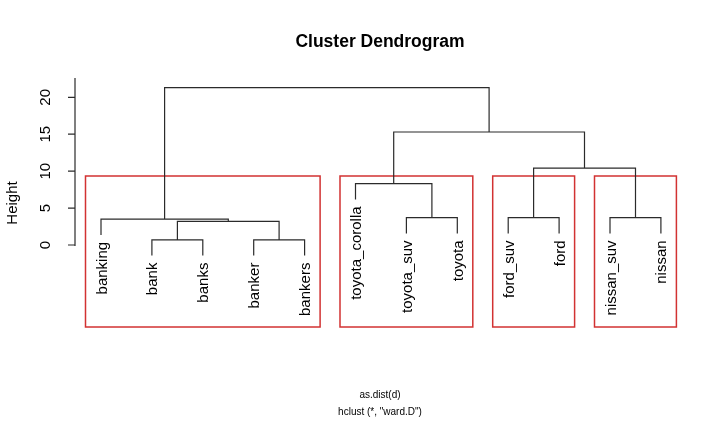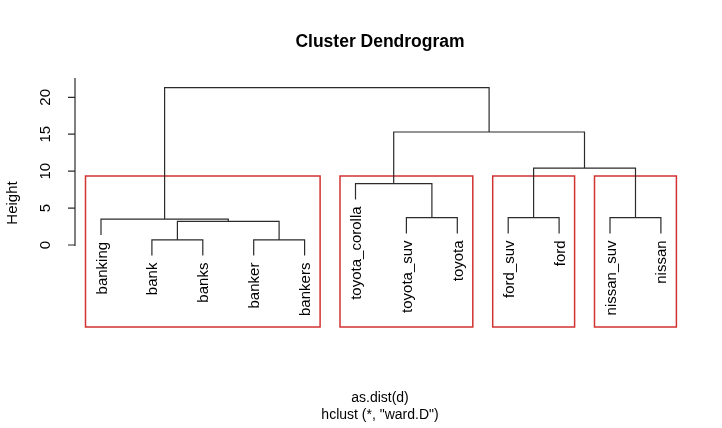--- a/index.html
+++ b/index.html
@@ -13,21 +13,21 @@
   .figure svg{position:absolute;left:0;top:0;}
   .title{
     position:absolute;left:380px;top:31px;
     transform:translateX(-50%);
     font-size:17.5px;font-weight:bold;color:#000;
     white-space:nowrap;
   }
   .xlab,.sub{
     position:absolute;left:380px;
     transform:translateX(-50%);
-    font-size:14px;color:#000;white-space:nowrap;
+    font-size:10px;color:#000;white-space:nowrap;
   }
   .xlab{top:389px;}
   .sub{top:406px;}
   text{fill:#000;}
 </style>
 </head>
 <body>
 
 <div class="figure">
   <svg width="722" height="428" viewBox="0 0 722 428">

